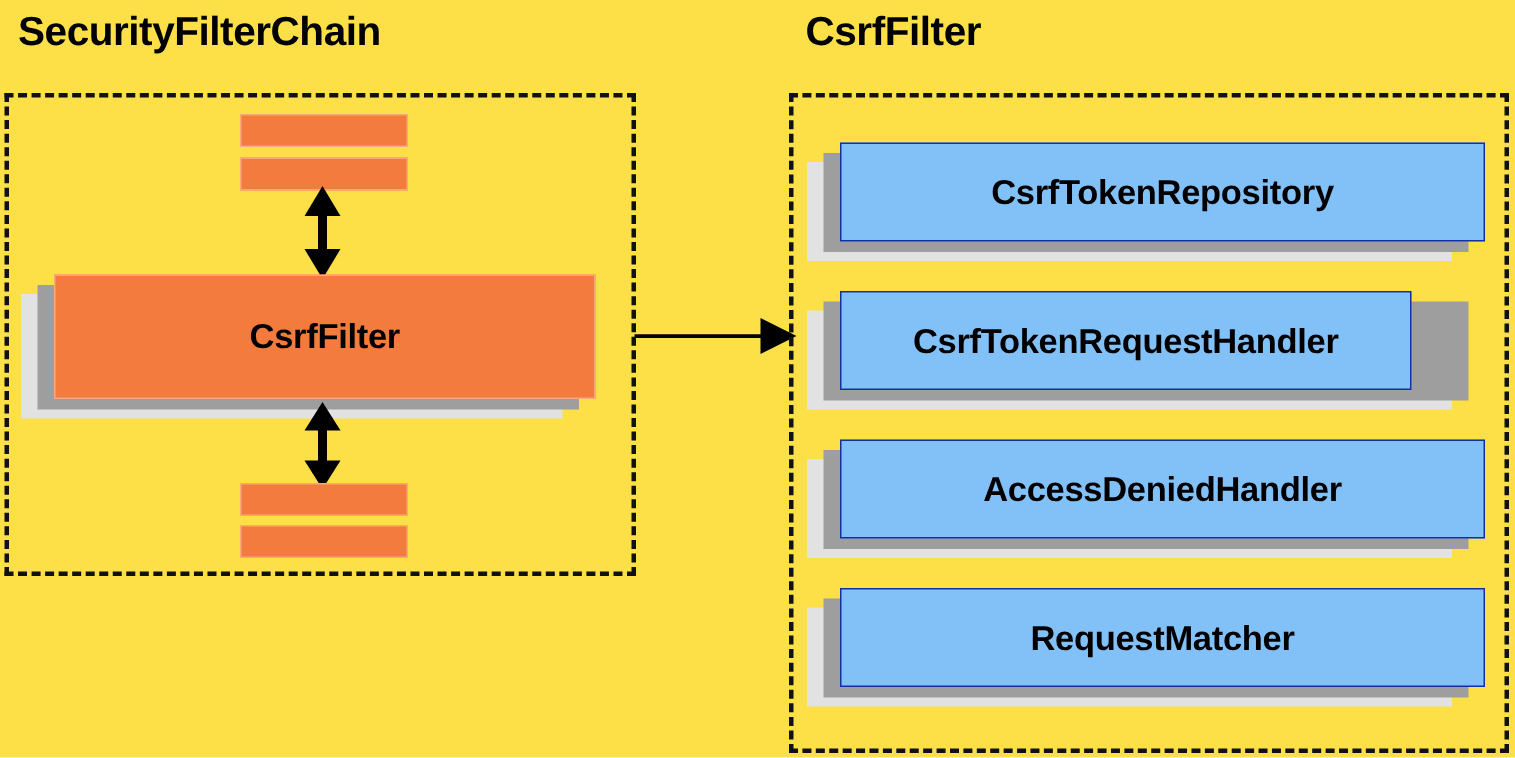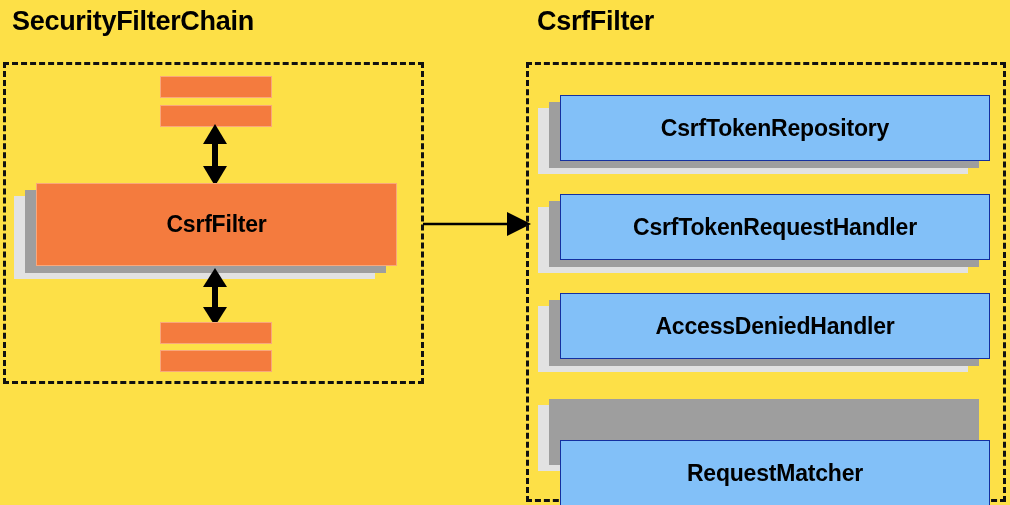--- a/index.html
+++ b/index.html
@@ -137,28 +137,28 @@
 
   <div class="stack" style="left:560px; top:95px; width:430px; height:66px;padding-left:20px;">
     <div class="plate plate-back" style="left:-22px; top:13px; width:430px; height:66px;"></div>
     <div class="plate plate-mid" style="left:-11px; top:7px; width:430px; height:66px;"></div>
     <div class="face face-blue" style="width:430px; height:66px;">CsrfTokenRepository</div>
   </div>
 
   <div class="stack" style="left:560px; top:194px; width:430px; height:66px;">
     <div class="plate plate-back" style="left:-22px; top:13px; width:430px; height:66px;"></div>
     <div class="plate plate-mid" style="left:-11px; top:7px; width:430px; height:66px;"></div>
-    <div class="face face-blue" style="width:430px; height:66px;">CsrfTokenRequestHandler</div>
+    <div class="face face-blue" style="width:381px; height:66px;">CsrfTokenRequestHandler</div>
   </div>
 
   <div class="stack" style="left:560px; top:293px; width:430px; height:66px;">
     <div class="plate plate-back" style="left:-22px; top:13px; width:430px; height:66px;"></div>
     <div class="plate plate-mid" style="left:-11px; top:7px; width:430px; height:66px;"></div>
     <div class="face face-blue" style="width:430px; height:66px;text-align:center;">AccessDeniedHandler</div>
   </div>
 
   <div class="stack" style="left:560px; top:392px; width:430px; height:66px;">
     <div class="plate plate-back" style="left:-22px; top:13px; width:430px; height:66px;"></div>
     <div class="plate plate-mid" style="left:-11px; top:7px; width:430px; height:66px;"></div>
-    <div class="face face-blue" style="width:430px; height:66px;margin-top:48px;">RequestMatcher</div>
+    <div class="face face-blue" style="width:430px; height:66px;">RequestMatcher</div>
   </div>
 
 </div>
 
 </body></html>

